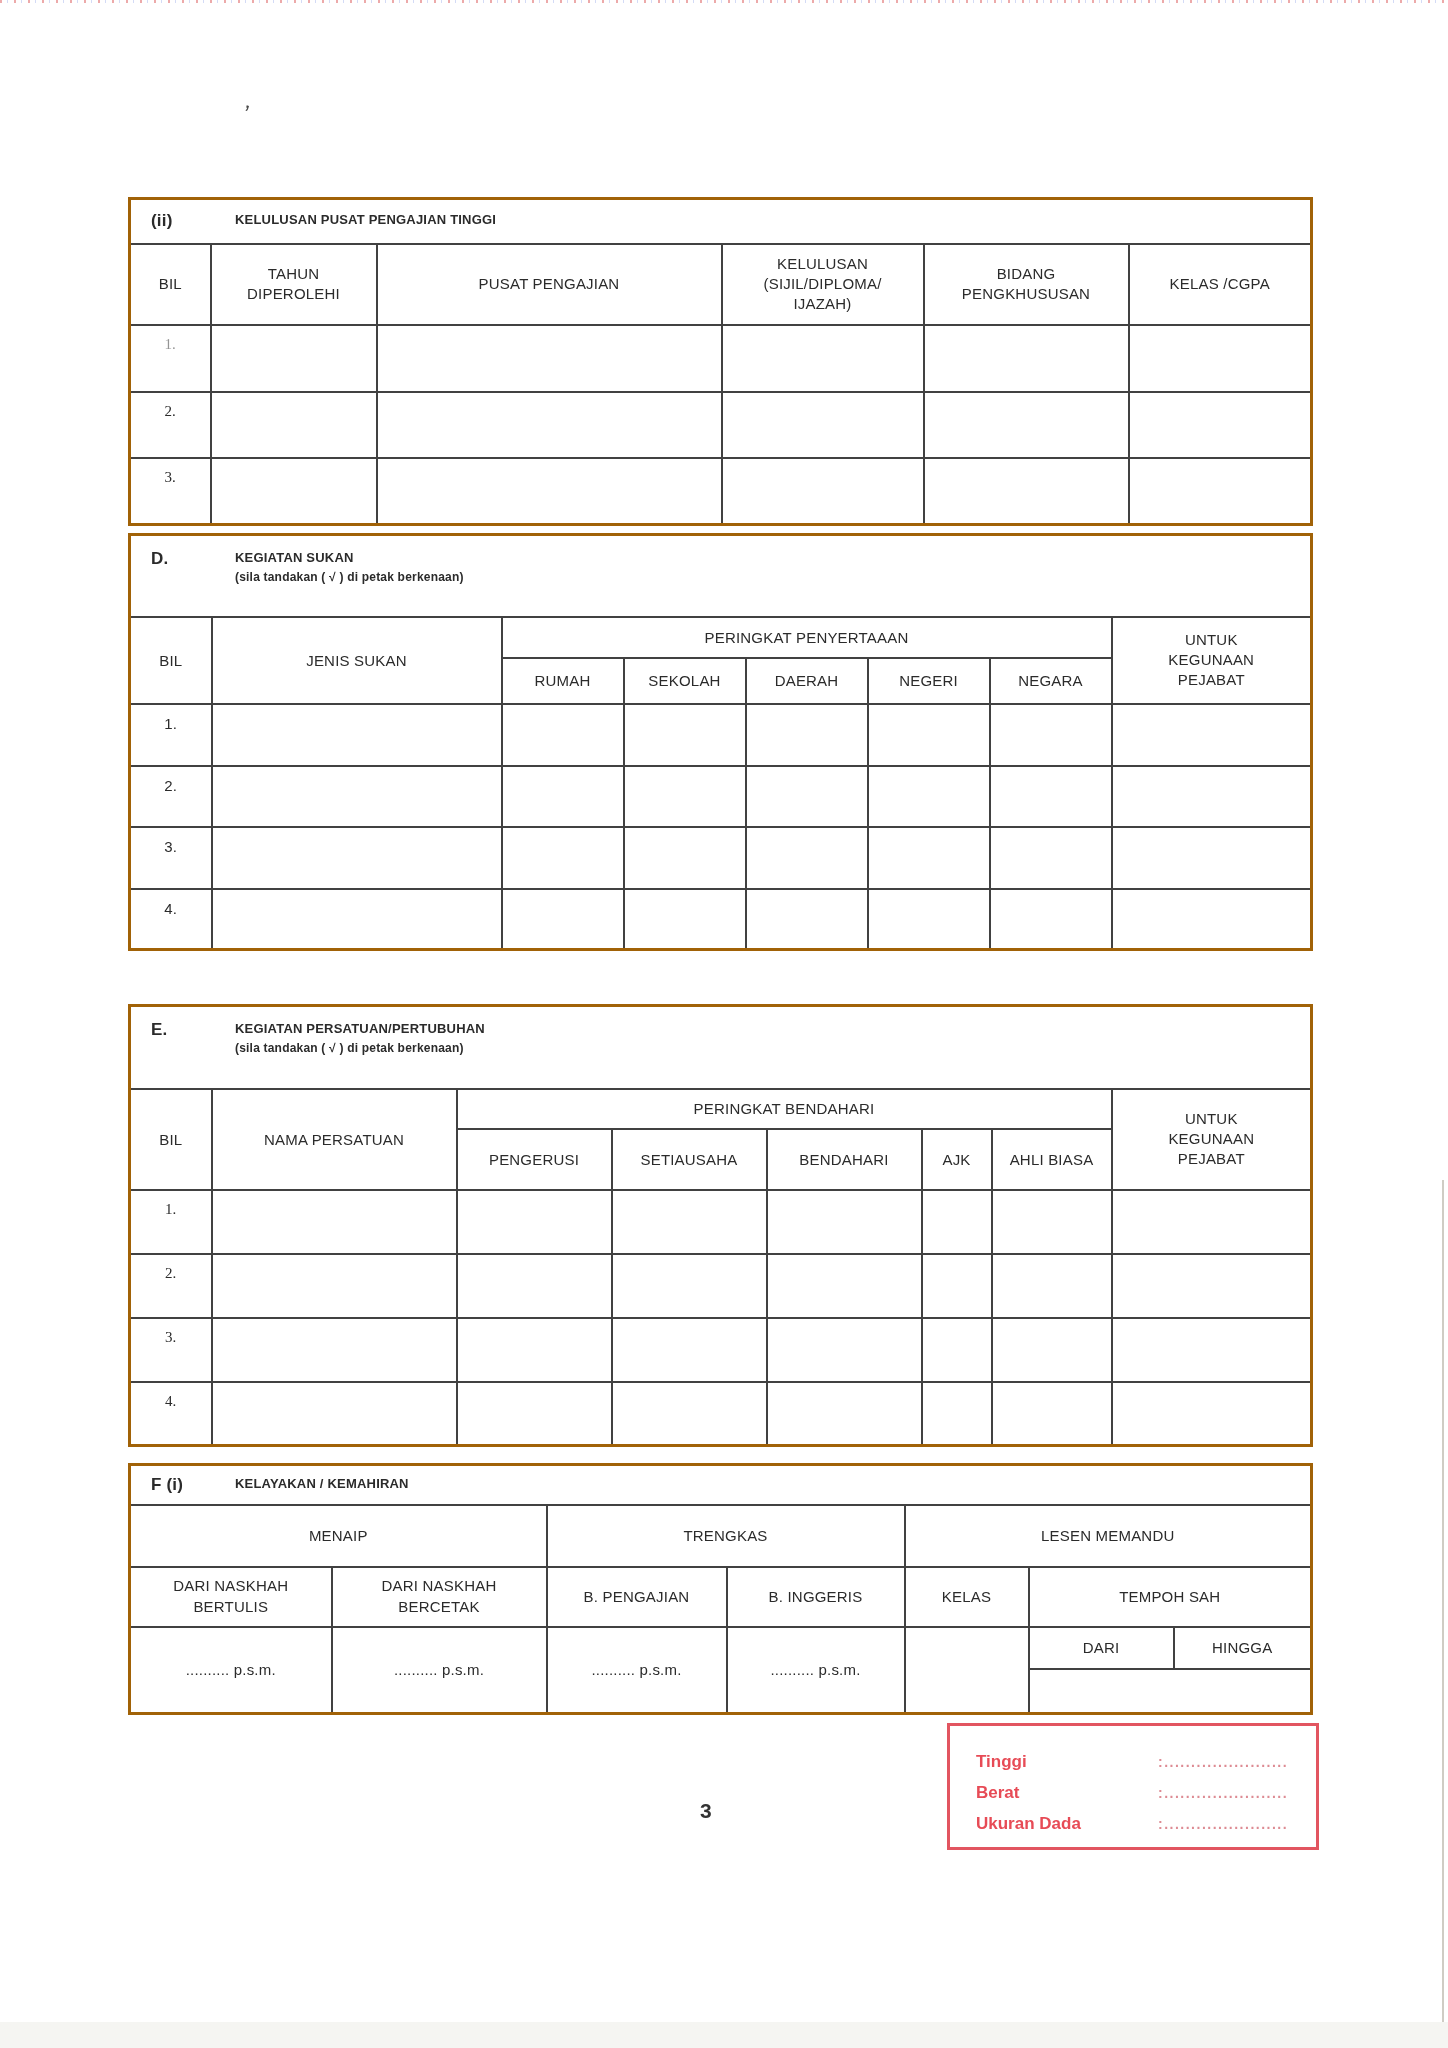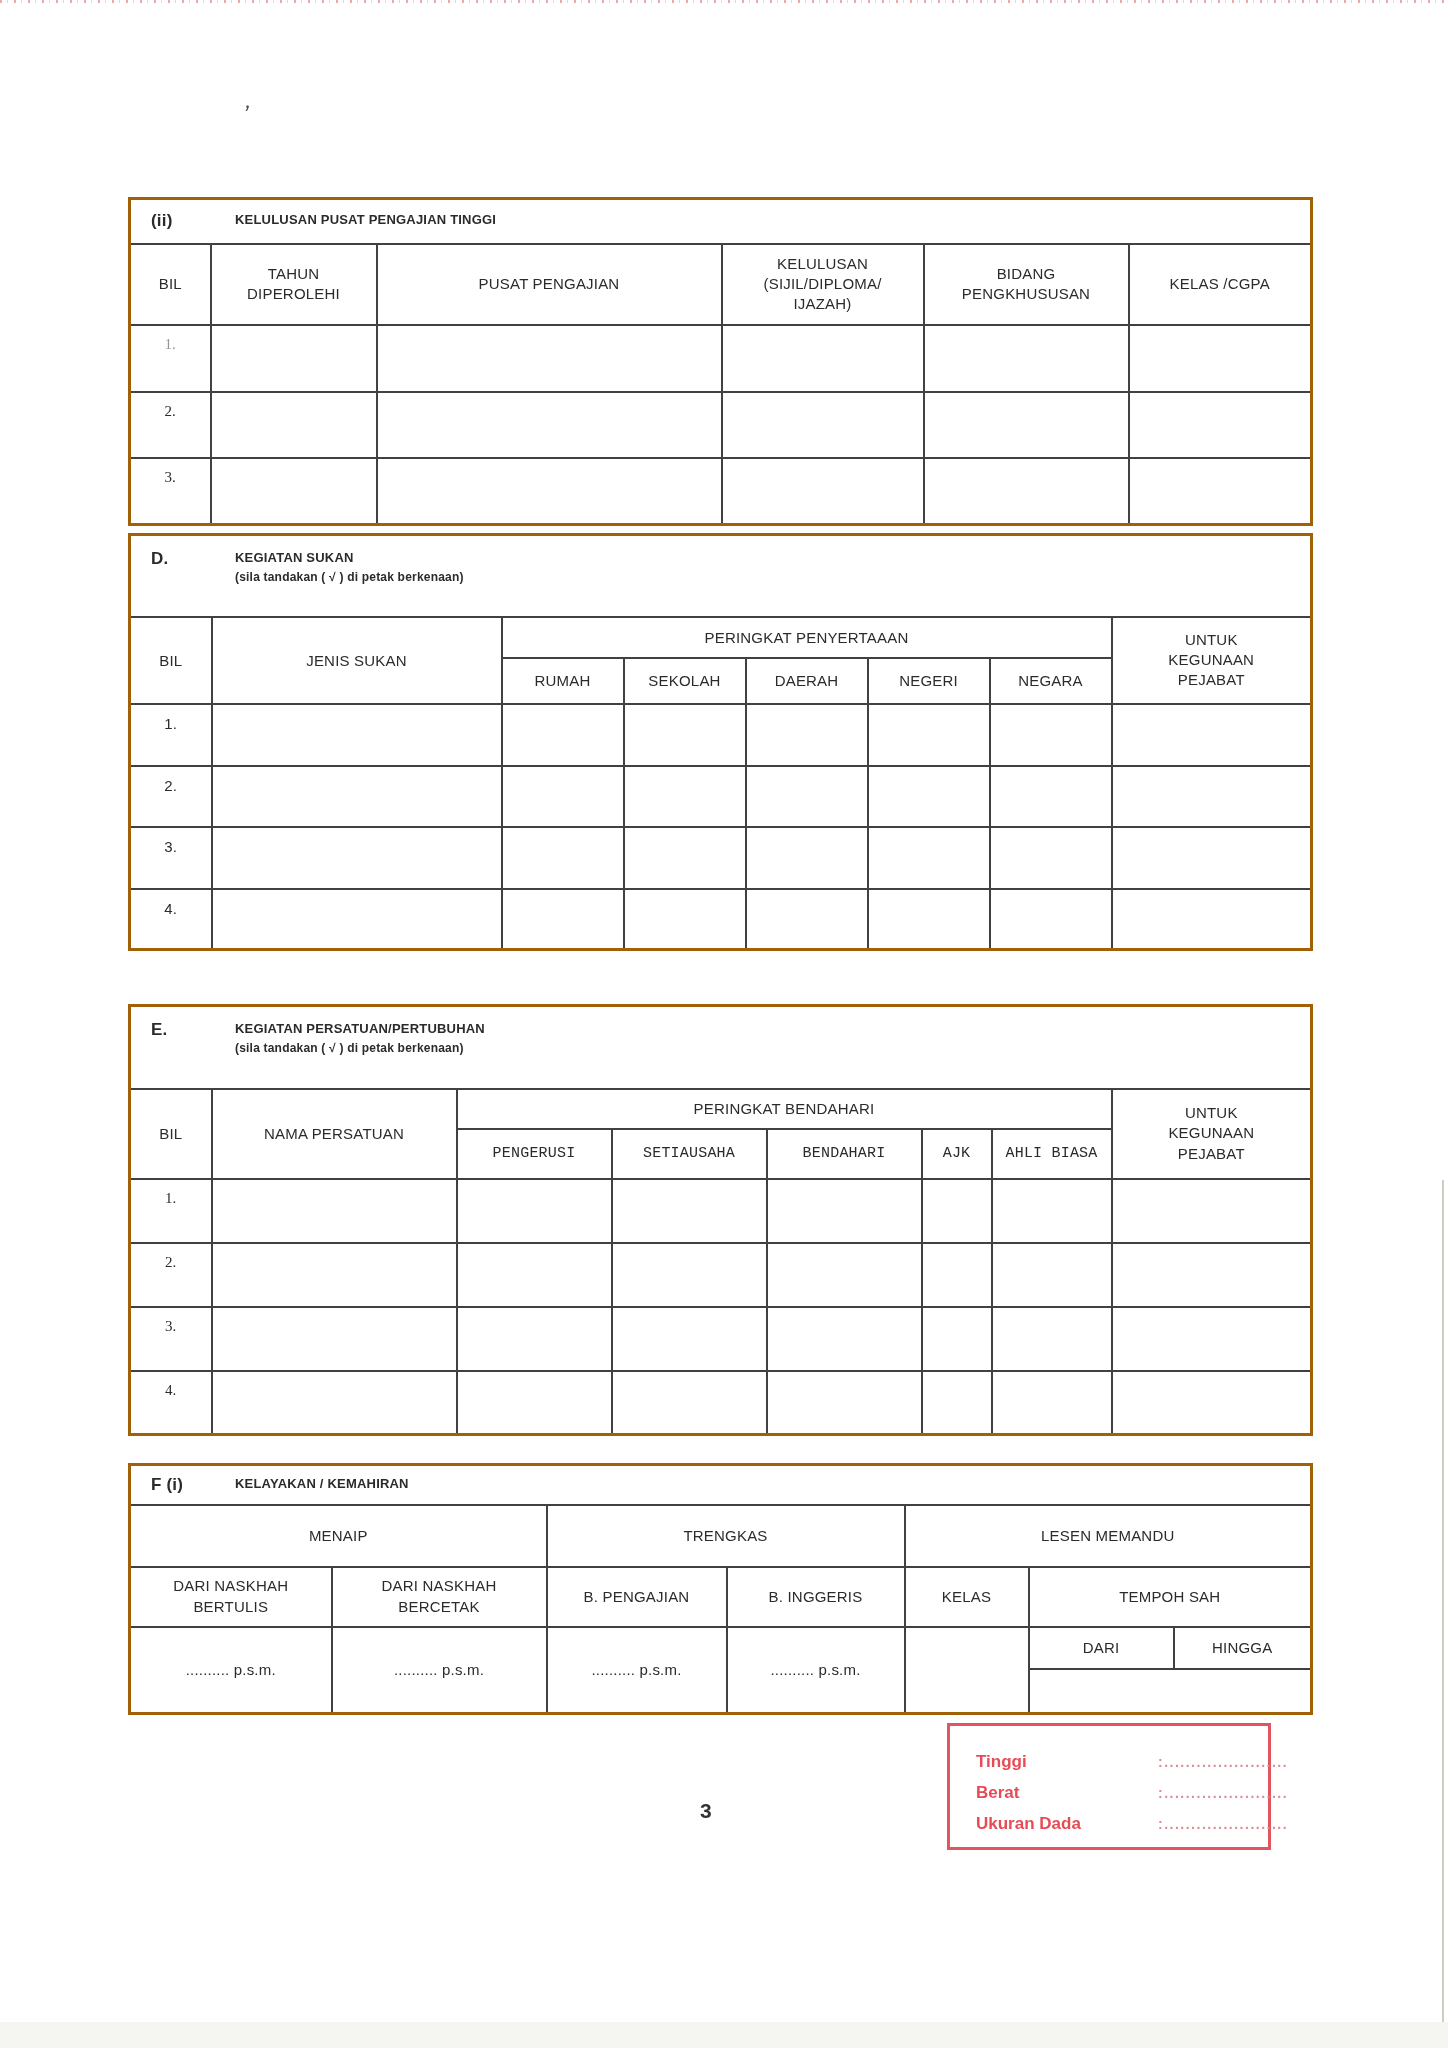--- a/index.html
+++ b/index.html
@@ -54,21 +54,21 @@
   .grouphead{font-size:16px;letter-spacing:.3px;}
 
   .rownum{vertical-align:top !important;padding-top:10px !important;font-size:18px;}
   .serif{font-family:"Liberation Serif", serif;}
   .faint{opacity:.5;}
 
   .psm{font-size:15px;letter-spacing:.5px;}
 
   
   .meas-box{
-    position:absolute;left:947px;top:1723px;width:324px;height:127px;
+    position:absolute;left:947px;top:1723px;width:372px;height:127px;
     border:3px solid #e25560;box-sizing:border-box;
     display:flex;flex-direction:column;justify-content:space-around;
     padding:20px 8px 8px 26px;
   }
   .meas-row{display:flex;align-items:baseline;}
   .meas-label{flex:0 0 182px;font-weight:bold;font-size:17px;color:#e74b56;}
   .meas-value{font-size:14px;color:#dd8b93;letter-spacing:1.5px;font-weight:bold;}
 
   .page-number{
     position:absolute;left:700px;top:1799px;
@@ -245,21 +245,21 @@
       </td>
     </tr>
     <tr style="height:40px;">
       <td rowspan="2" class="colhead">BIL</td>
       <td rowspan="2" class="colhead">NAMA PERSATUAN</td>
       <td colspan="5" class="grouphead">PERINGKAT BENDAHARI</td>
       <td rowspan="2" class="prewrap colhead">UNTUK
 KEGUNAAN
 PEJABAT</td>
     </tr>
-    <tr style="height:50px;font-family:Liberation Mono, monospace;">
+    <tr style="height:61px;">
       <td class="subhead">PENGERUSI</td>
       <td class="subhead">SETIAUSAHA</td>
       <td class="subhead">BENDAHARI</td>
       <td class="subhead">AJK</td>
       <td class="subhead">AHLI BIASA</td>
     </tr>
     <tr style="height:64px;">
       <td class="rownum serif">1.</td>
       <td></td>
           <td></td>

